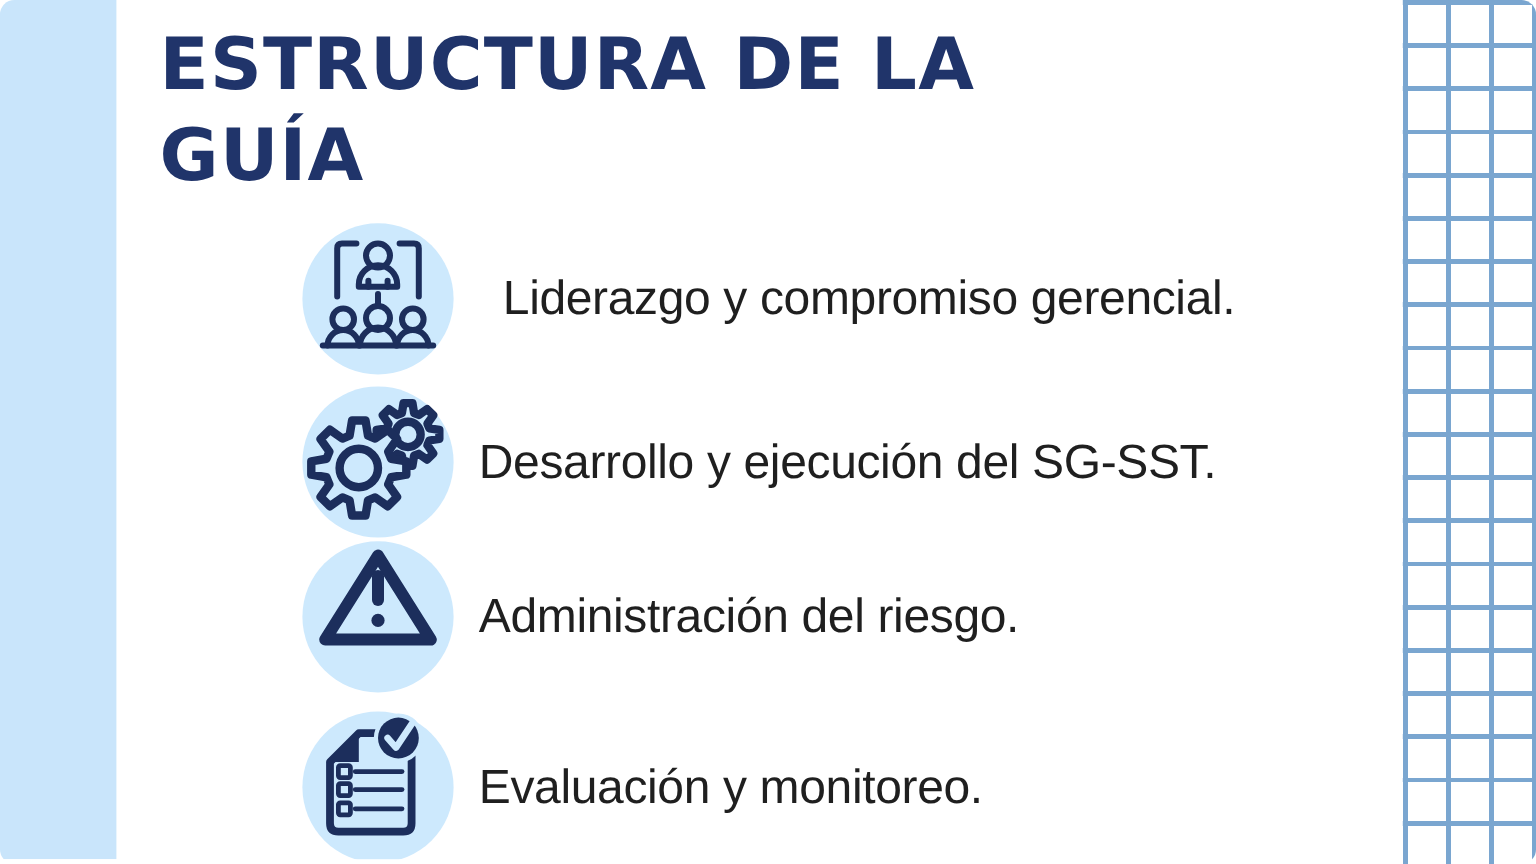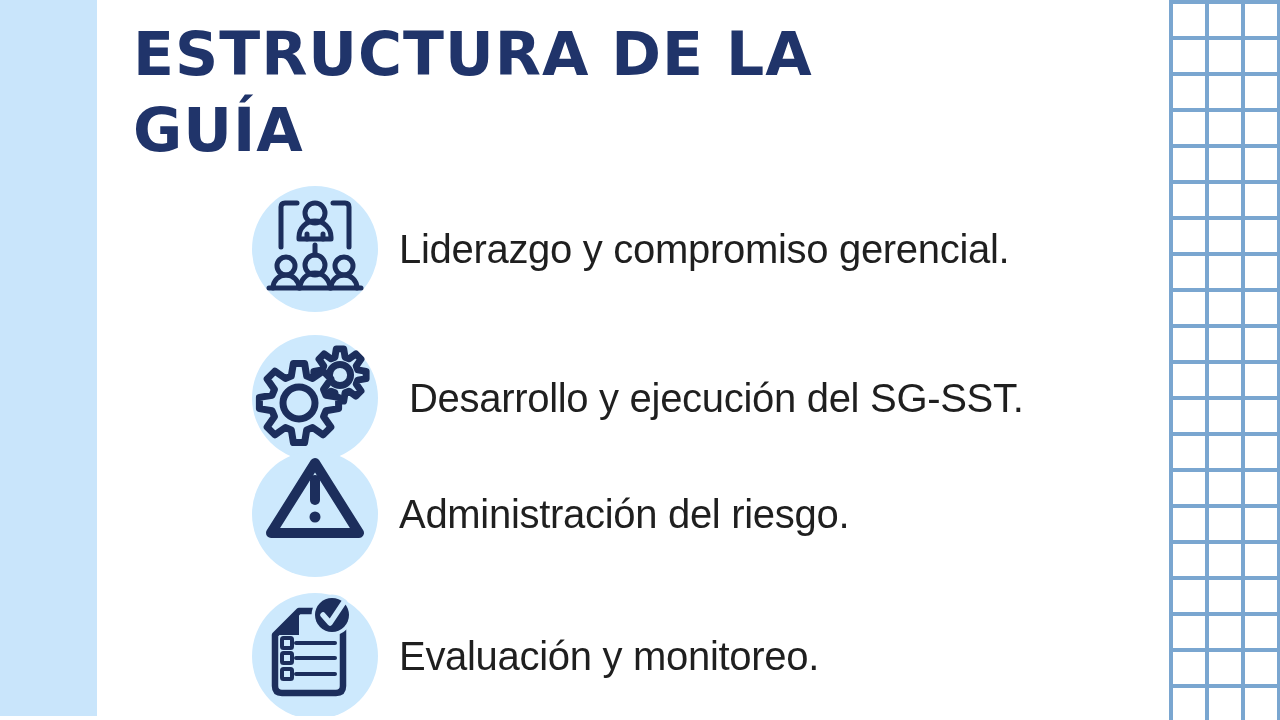--- a/index.html
+++ b/index.html
@@ -7,21 +7,21 @@
     --icon-circle:#cde9fd;
     --title:#20346a;
     --icon-stroke:#1c2e5c;
     --body-text:#1f1f1f;
     --grid-line:#7aa6d0;
     --background:#ffffff;
   }
   *{margin:0;padding:0;box-sizing:border-box;}
   html,body{width:1280px;height:720px;}
   body{font-family:"Liberation Sans",sans-serif;background:var(--background);}
-  .slide{position:relative;width:1280px;height:720px;overflow:hidden;background:var(--background);}
+  .slide{position:relative;width:1280px;height:720px;overflow:hidden;background:var(--background);border-radius:12px;}
 
   .left-bar{position:absolute;left:0;top:0;width:97px;height:716px;background:var(--sidebar);}
 
   .grid-panel{
     position:absolute;right:0;top:0;width:111px;height:720px;
     background-color:var(--background);
     background-image:
       repeating-linear-gradient(to right, var(--grid-line) 0 4px, transparent 4px 36px),
       repeating-linear-gradient(to bottom, var(--grid-line) 0 4px, transparent 4px 36px);
   }
@@ -30,21 +30,21 @@
 
   .title{
     position:absolute;left:133px;top:16px;
     font-family:"DejaVu Sans",sans-serif;
     font-weight:bold;font-size:60px;line-height:76px;
     letter-spacing:1px;color:var(--title);
   }
 
   .rows{position:absolute;left:252px;top:0;width:920px;}
   .row{position:absolute;left:0;display:flex;align-items:center;height:126px;}
-  .row1{top:186px;} .row2{top:335px;gap:10px;} .row3{top:451px;} .row4{top:593px;justify-content:flex-end;}
+  .row1{top:186px;gap:20px;} .row2{top:322px;} .row3{top:451px;} .row4{top:593px;justify-content:flex-end;}
 
   .icon-circle{
     width:126px;height:126px;border-radius:50%;
     background:var(--icon-circle);flex:0 0 126px;
     display:flex;align-items:center;justify-content:center;
   }
   .icon-circle svg{width:126px;height:126px;display:block;}
 
   .row-label{
     margin-left:21px;

